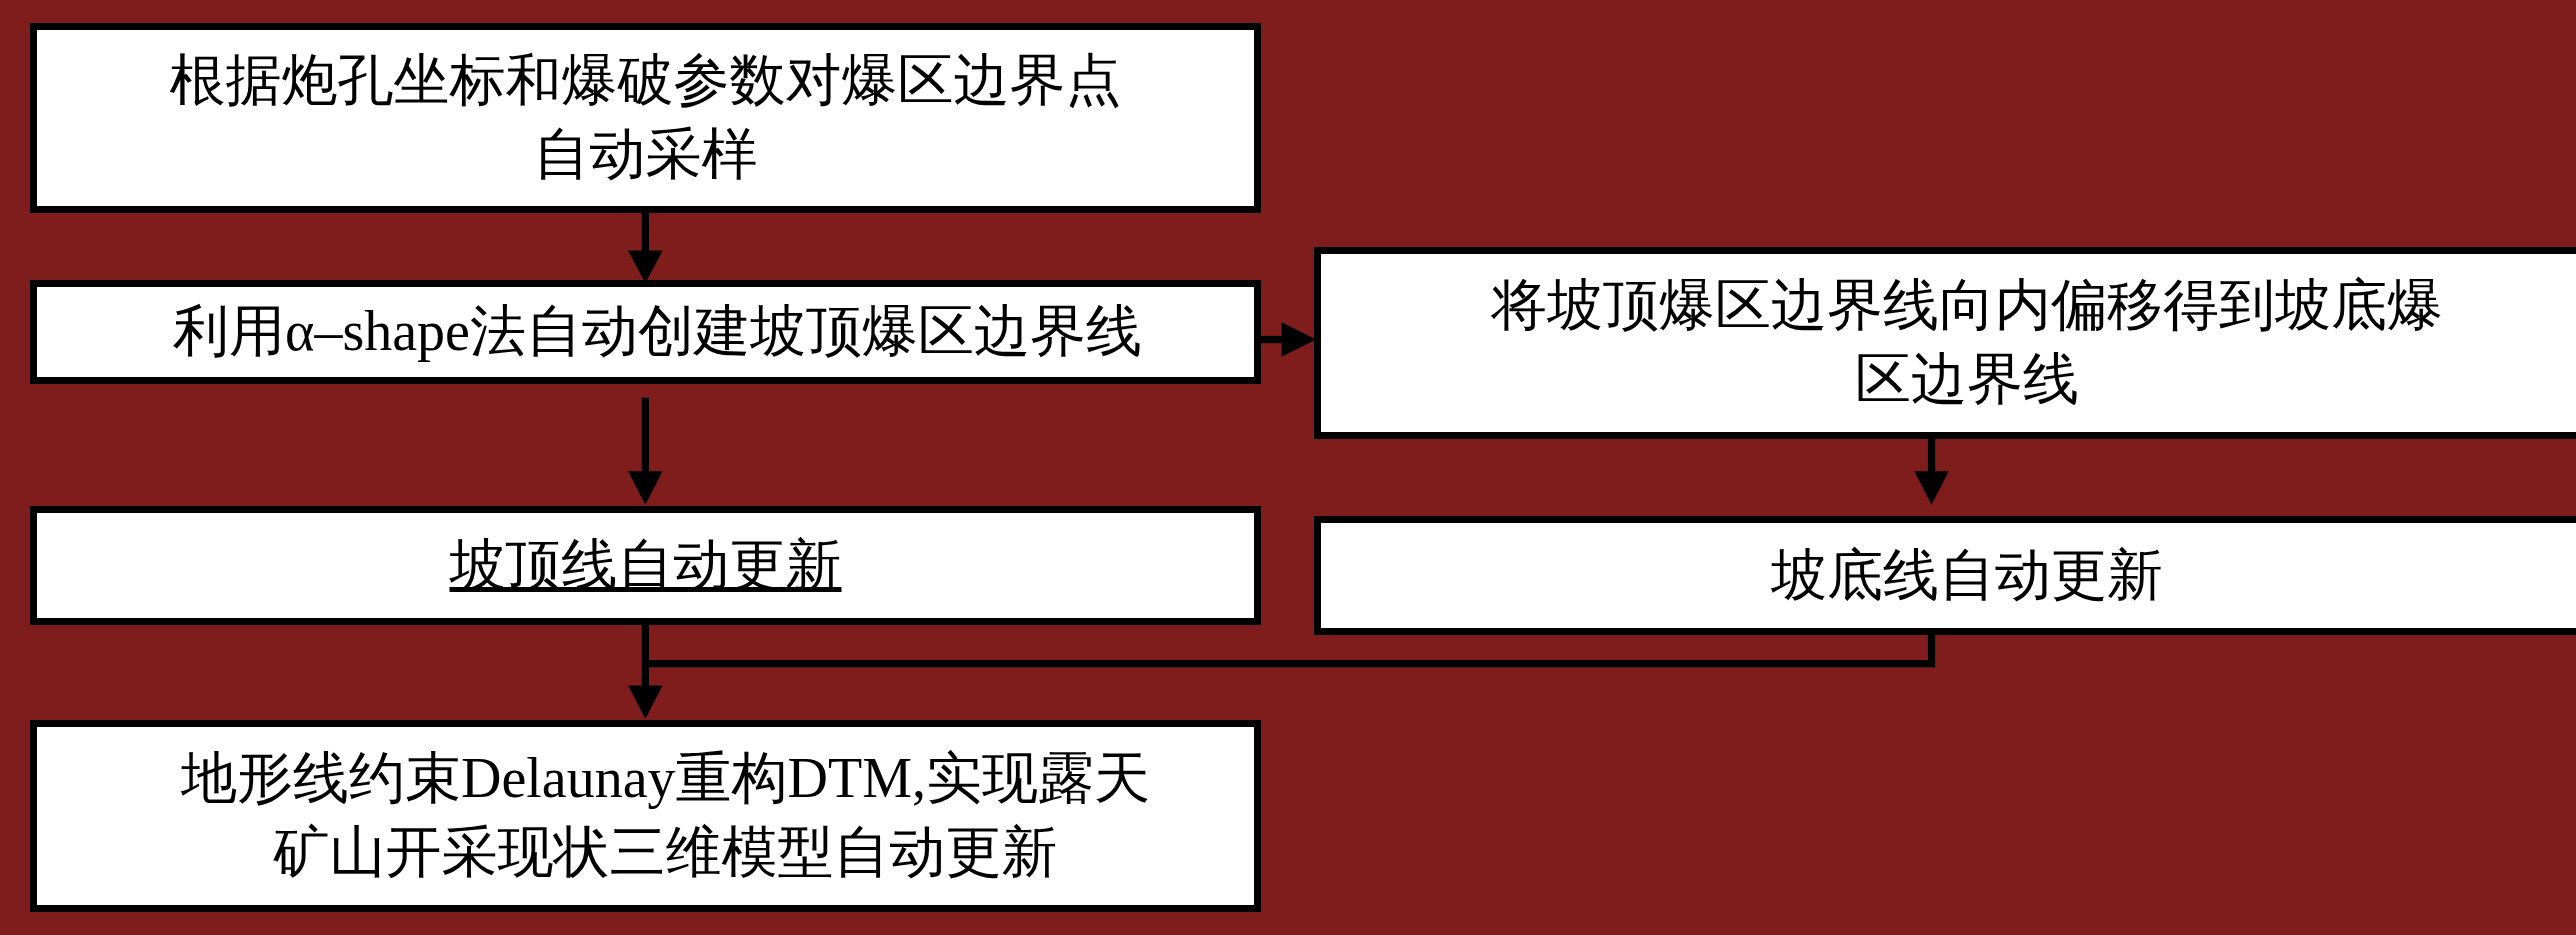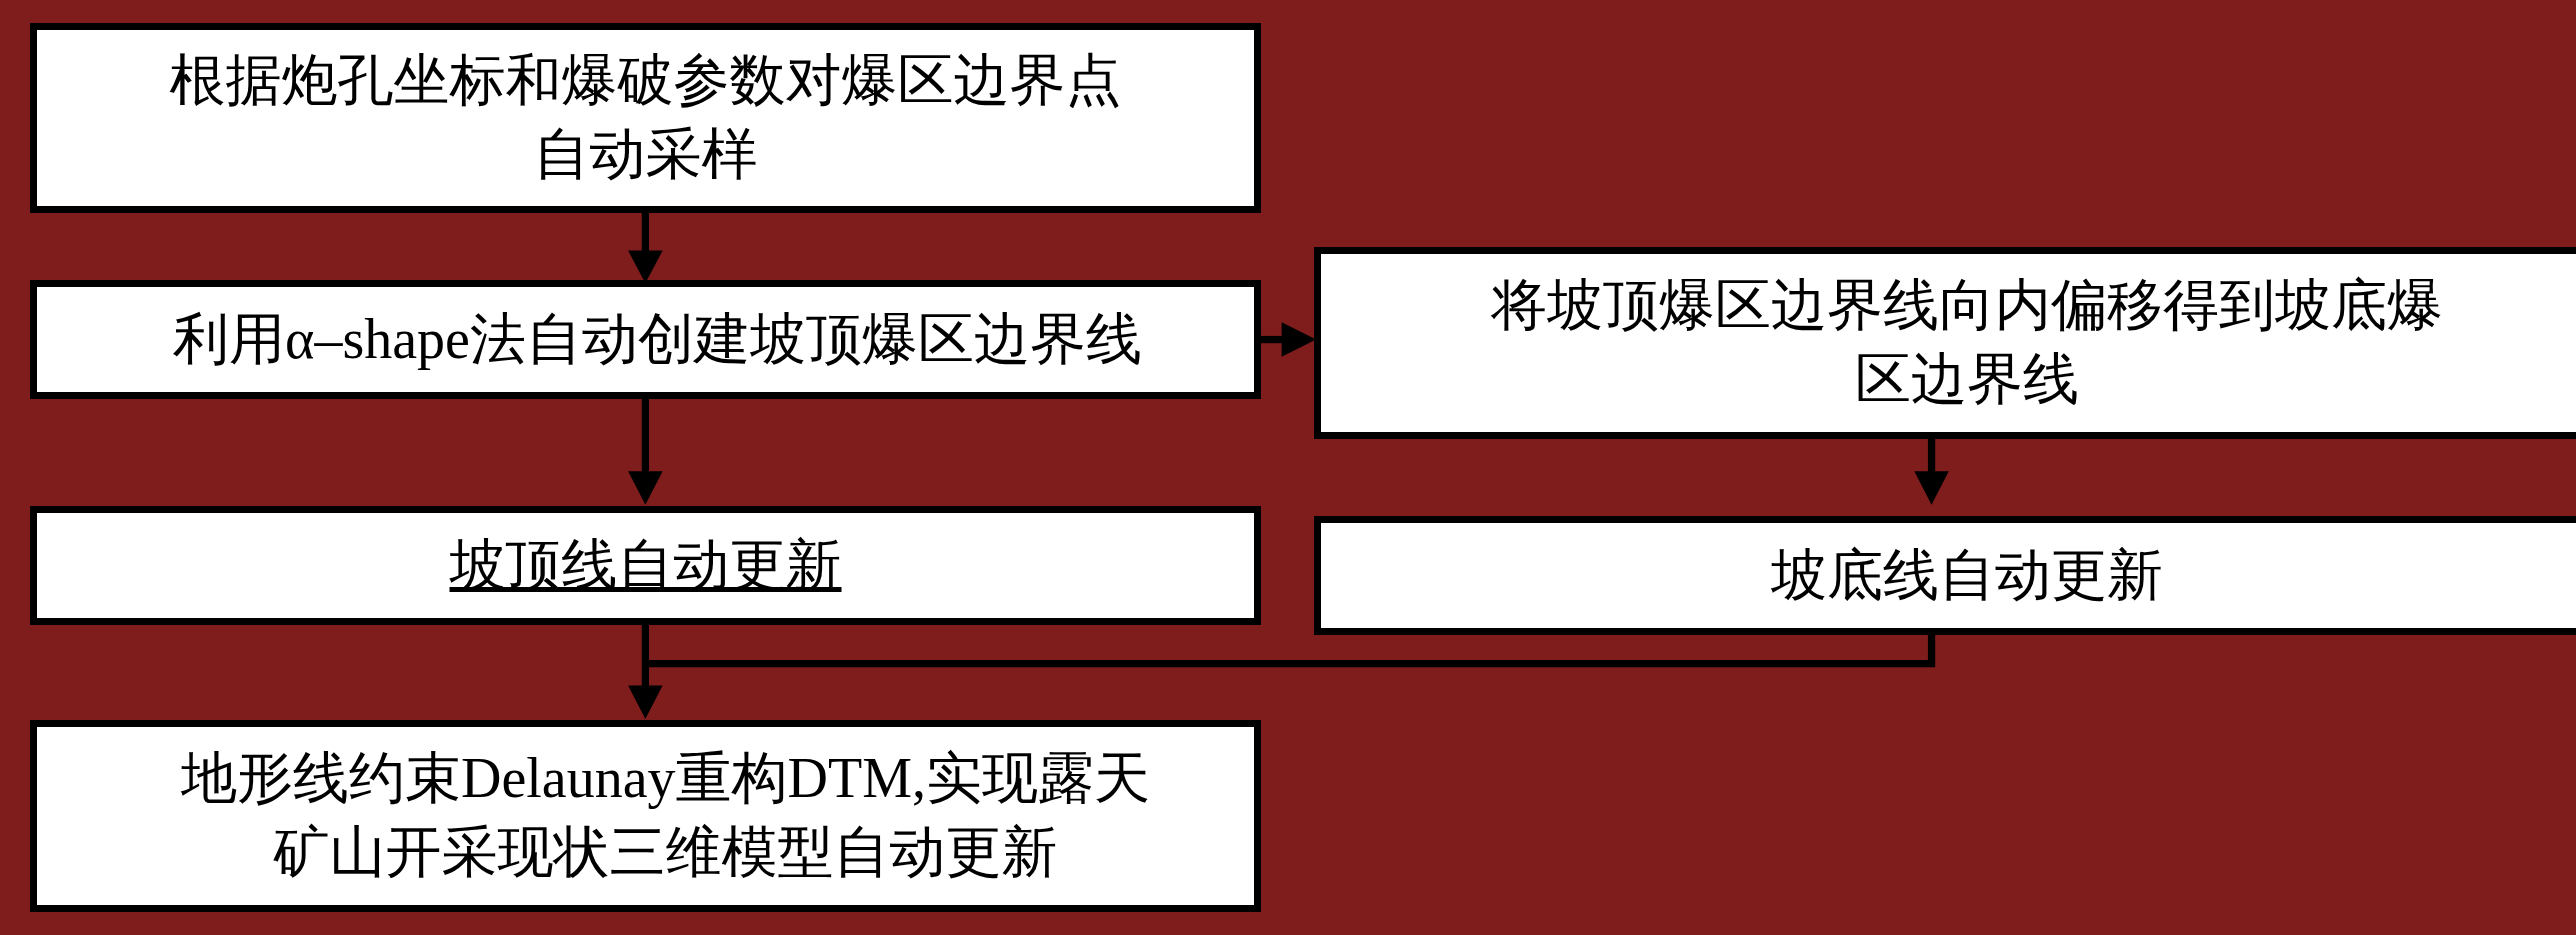--- a/index.html
+++ b/index.html
@@ -45,21 +45,21 @@
     font-size: 56px;
     line-height: 1.32;
     white-space: pre-line;
   }
   
   .node.col-left  { left: 30px;   width: 1231px; }
   
   .node.col-right { left: 1314px; width: 1306px; }
 
   .node.n-sample      { top: 23px;  height: 190px; }
-  .node.n-alpha       { top: 280px; height: 119px; padding-left: 24px; }
+  .node.n-alpha       { top: 280px; height: 104px; padding-left: 24px; }
   .node.n-offset      { top: 247px; height: 192px; }
   .node.n-crest       { top: 506px; height: 119px; text-decoration: underline; }
   .node.n-toe         { top: 516px; height: 119px; }
   .node.n-dtm         { top: 720px; height: 192px; padding-left: 40px; }
 </style>
 </head>
 <body>
 
 <div class="canvas">
 

